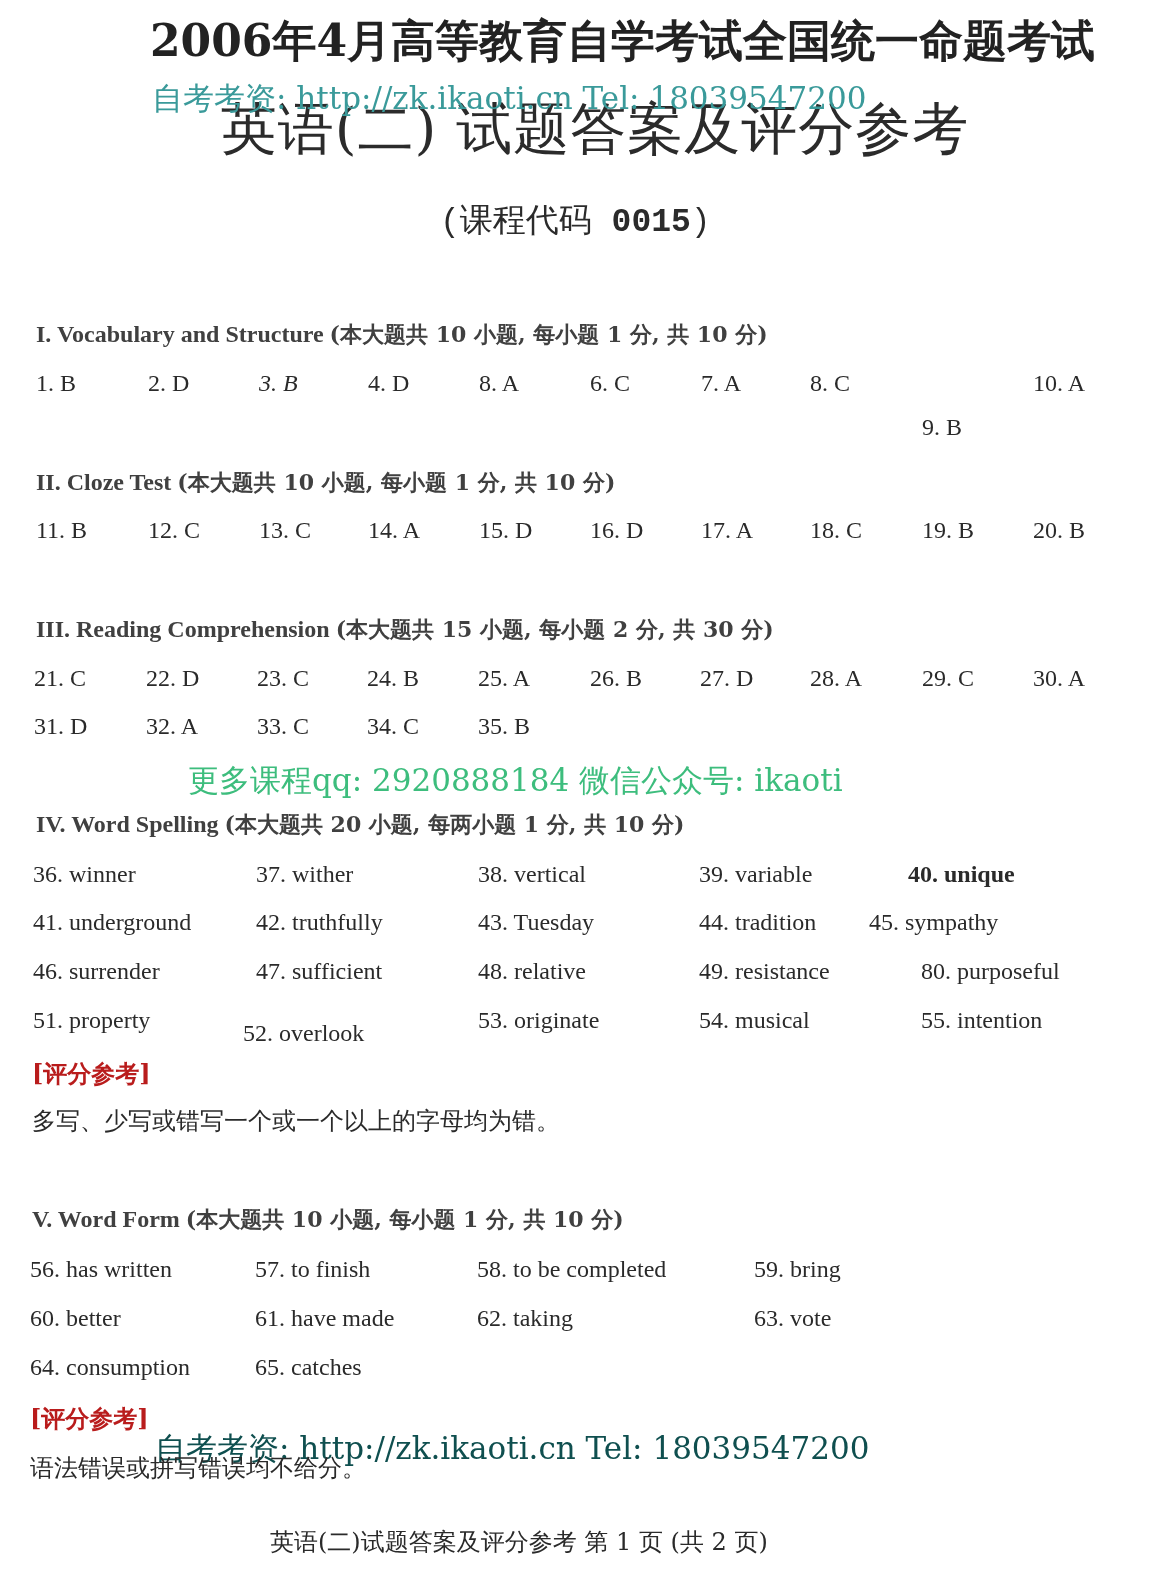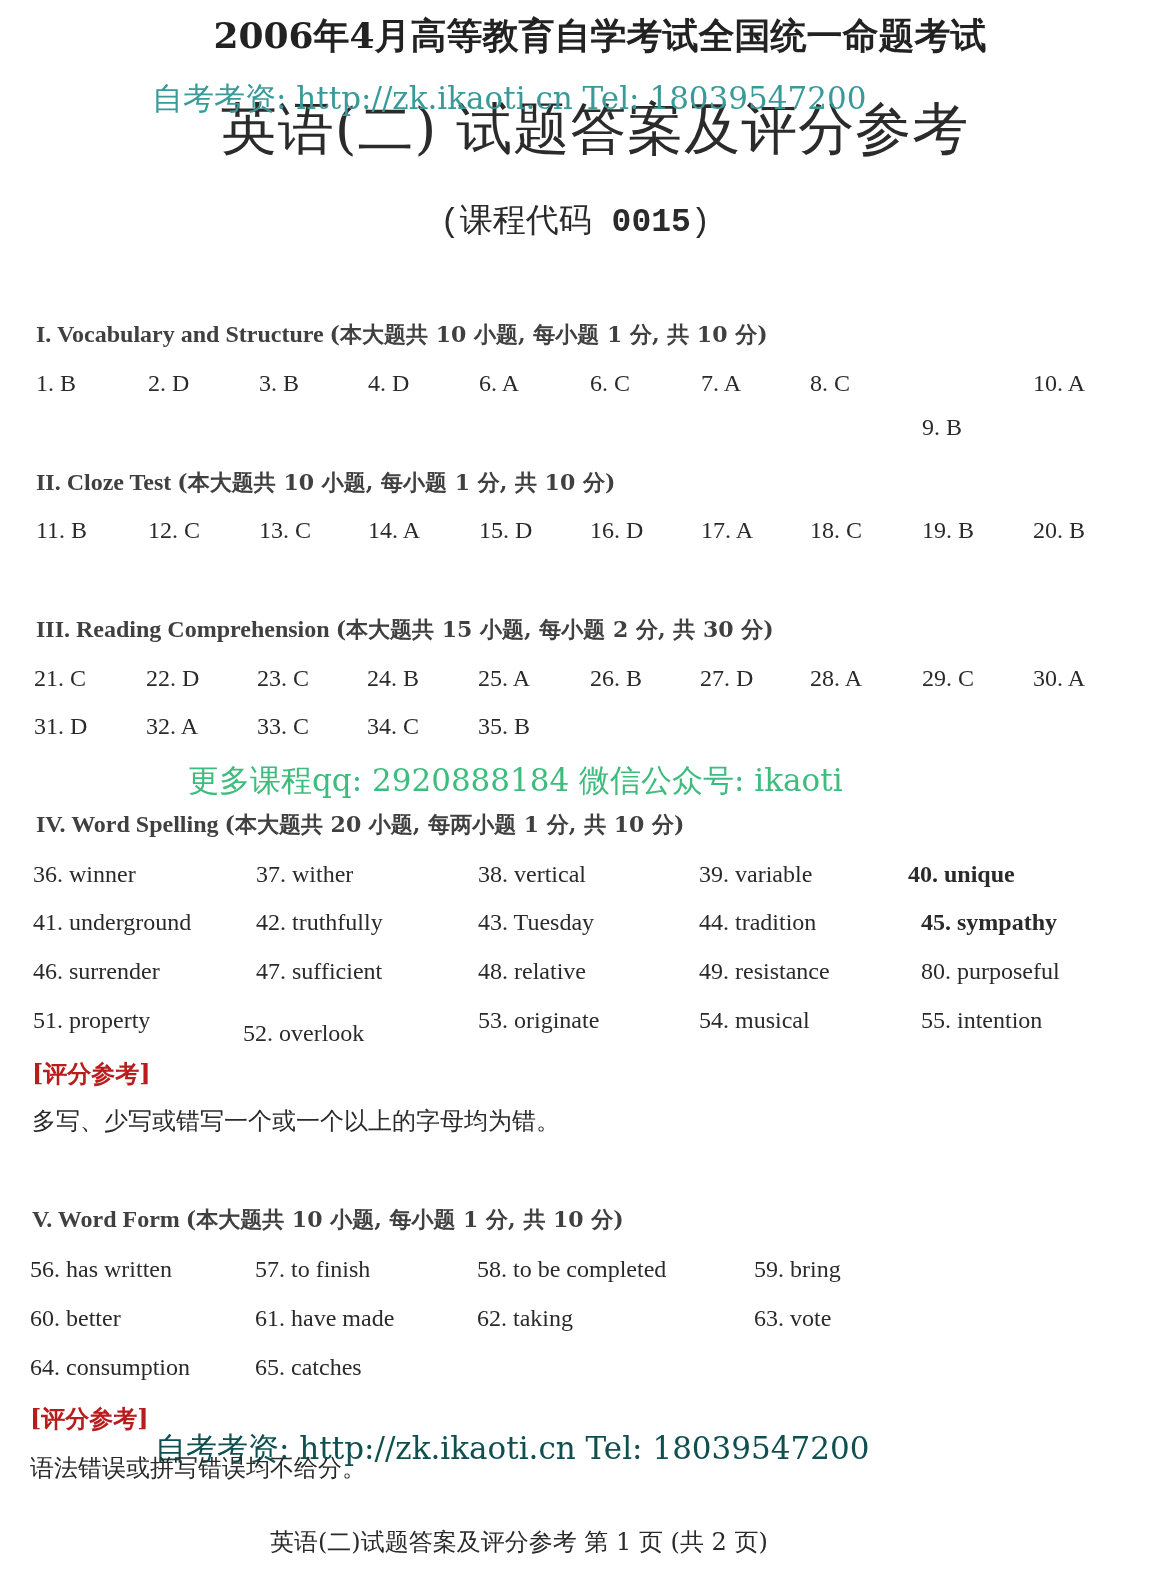--- a/index.html
+++ b/index.html
@@ -8,21 +8,21 @@
       height: 1576px;
       background: #ffffff;
       position: relative;
       overflow: hidden;
       color: #2a2a2a;
       font-family: "DejaVu Serif", "Liberation Serif", serif;
     }
     .abs { position: absolute; white-space: nowrap; }
     .title1 {
       left: 150px; top: 12px; width: 900px; text-align: center;
-      font-size: 36px; font-weight: bold; letter-spacing: 0px; color: #222;
+      font-size: 44px; font-weight: bold; letter-spacing: 0px; color: #222;
       font-family: "DejaVu Serif", serif;
     }
     .title2 {
       left: 200px; top: 92px; width: 790px; text-align: center;
       font-size: 56px; font-weight: normal; color: #2b2b2b;
       font-family: "DejaVu Serif", serif; letter-spacing: 1px;
     }
     .course {
       left: 440px; top: 198px; font-size: 33px; color: #2b2b2b;
       font-family: Liberation Mono, monospace;
@@ -73,23 +73,23 @@
 <div class="wm wm-top">自考考资: http://zk.ikaoti.cn Tel: 18039547200</div>
 <div class="wm wm-mid">更多课程qq: 2920888184   微信公众号: ikaoti</div>
 <div class="wm wm-bot">自考考资: http://zk.ikaoti.cn Tel: 18039547200</div>
 
 <div class="section-head" style="top:320px;">
   <span>I. Vocabulary and Structure </span><span class="cn">(本大题共 10 小题, 每小题 1 分, 共 10 分)</span>
 </div>
 <div class="row" style="top:370px;">
   <span class="cell" style="left:0px;">1. B</span>
   <span class="cell" style="left:112px;">2. D</span>
-  <span class="cell" style="left:223px;">3. B</span>
+  <span class="cell" style="left:223px;font-style:italic;">3. B</span>
   <span class="cell" style="left:332px;">4. D</span>
-  <span class="cell" style="left:443px;">6. A</span>
+  <span class="cell" style="left:443px;">8. A</span>
   <span class="cell" style="left:554px;">6. C</span>
   <span class="cell" style="left:665px;">7. A</span>
   <span class="cell" style="left:774px;">8. C</span>
   <span class="cell" style="left:886px;margin-top:44px;">9. B</span>
   <span class="cell" style="left:997px;">10. A</span>
 </div>
 
 <div class="section-head" style="top:468px;">
   <span>II. Cloze Test </span><span class="cn">(本大题共 10 小题, 每小题 1 分, 共 10 分)</span>
 </div>
@@ -137,21 +137,21 @@
   <span class="cell" style="left:220px;">37. wither</span>
   <span class="cell" style="left:442px;">38. vertical</span>
   <span class="cell" style="left:663px;">39. variable</span>
   <span class="cell" style="left:872px;font-weight:bold;">40. unique</span>
 </div>
 <div class="row" style="top:909px;">
   <span class="cell" style="left:-3px;">41. underground</span>
   <span class="cell" style="left:220px;">42. truthfully</span>
   <span class="cell" style="left:442px;">43. Tuesday</span>
   <span class="cell" style="left:663px;">44. tradition</span>
-  <span class="cell" style="left:885px;font-weight:bold;">45. sympathy</span>
+  <span class="cell" style="left:833px;">45. sympathy</span>
 </div>
 <div class="row" style="top:958px;">
   <span class="cell" style="left:-3px;">46. surrender</span>
   <span class="cell" style="left:220px;">47. sufficient</span>
   <span class="cell" style="left:442px;">48. relative</span>
   <span class="cell" style="left:663px;">49. resistance</span>
   <span class="cell" style="left:885px;">80. purposeful</span>
 </div>
 <div class="row" style="top:1007px;">
   <span class="cell" style="left:-3px;">51. property</span>

